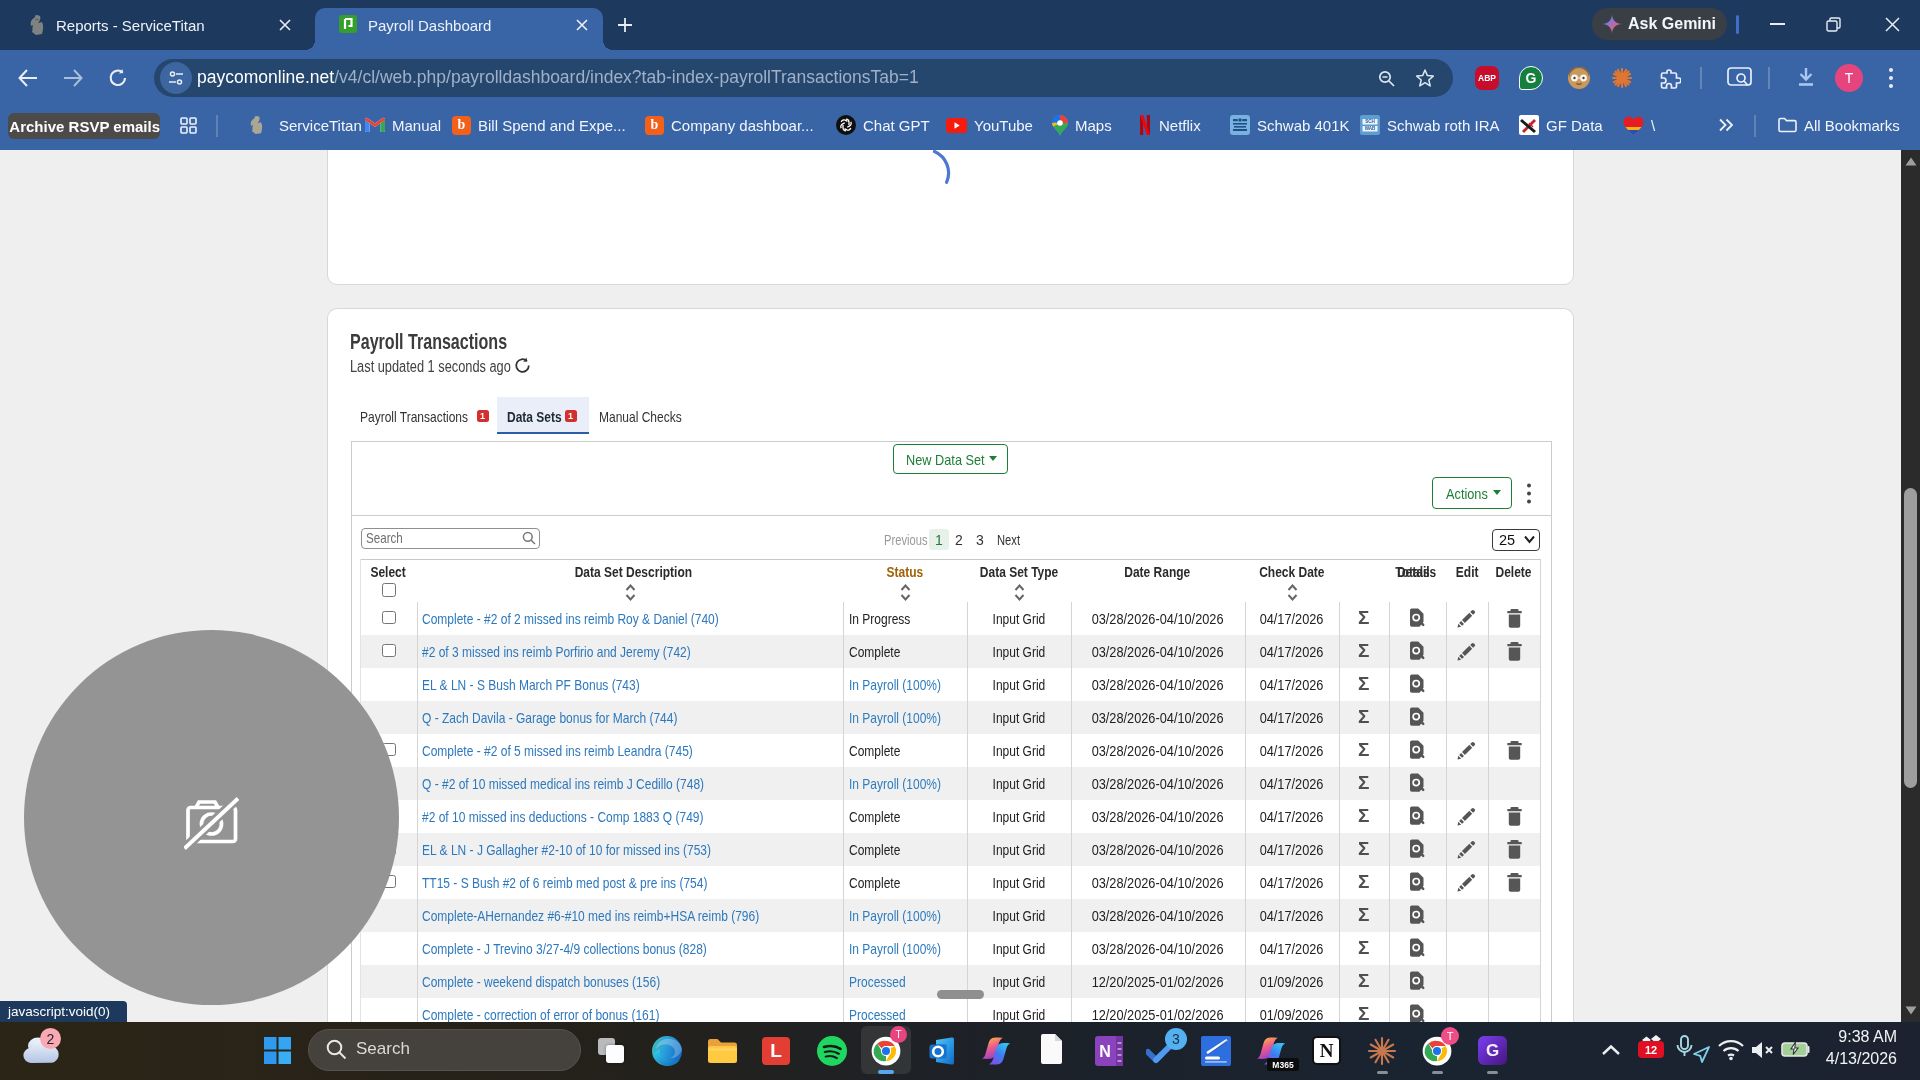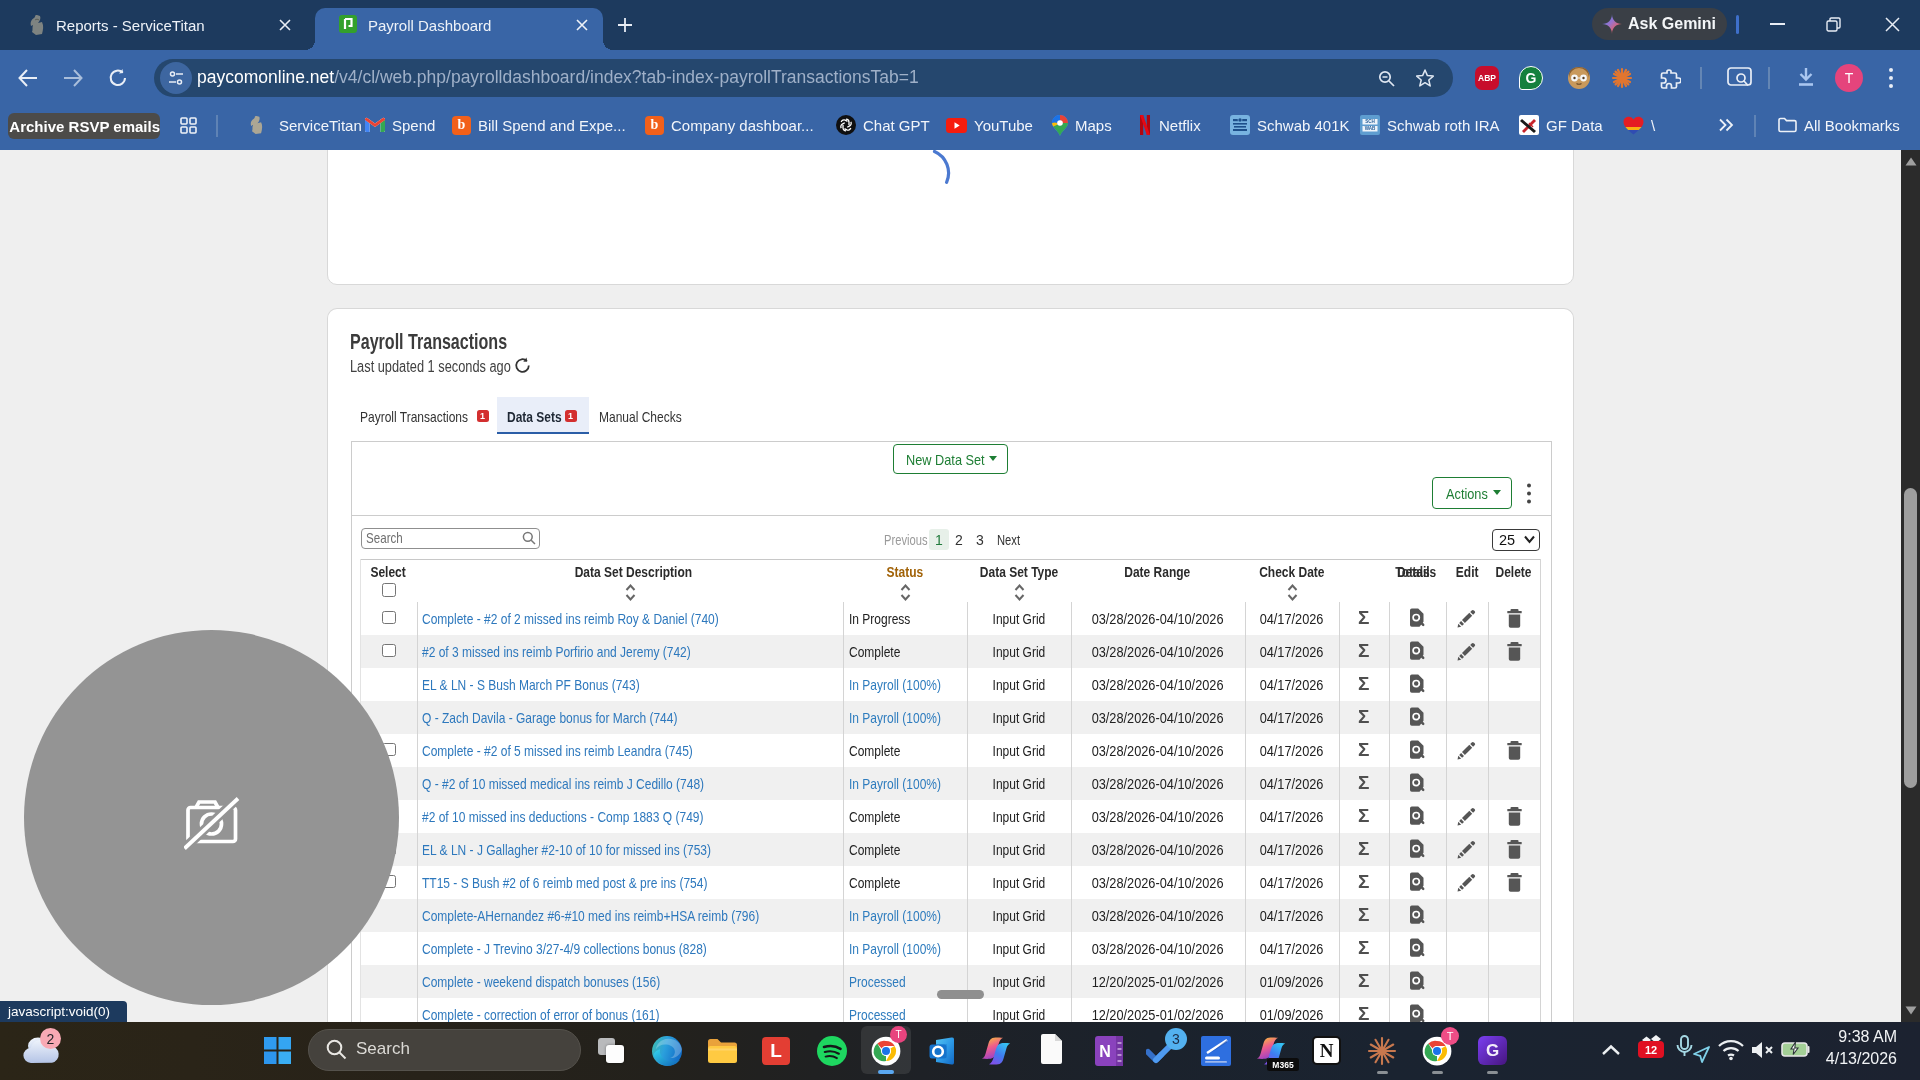--- a/index.html
+++ b/index.html
@@ -168,21 +168,21 @@
       </svg>
       <span>ServiceTitan</span>
     </div>
 <div class="bk" style="left:365px;">
       <svg width="20" height="16" viewBox="0 0 20 16">
         <path d="M1.5 15 L4.5 15 L4.5 6 L10 10 L15.5 6 L15.5 15 L18.5 15 A1.4 1.4 0 0 0 20 13.6 L20 2.5 A1.6 1.6 0 0 0 17.4 1.2 L10 6.6 L2.6 1.2 A1.6 1.6 0 0 0 0 2.5 L0 13.6 A1.4 1.4 0 0 0 1.5 15 Z" fill="#fff"></path>
         <path d="M0.5 15 L4.5 15 L4.5 6 L0 2.8 L0 13.6 A1.4 1.4 0 0 0 1.5 15 Z" fill="#4285f4"></path>
         <path d="M15.5 15 L18.5 15 A1.4 1.4 0 0 0 20 13.6 L20 2.8 L15.5 6 Z" fill="#34a853"></path>
         <path d="M0 3 L0 2.5 A1.6 1.6 0 0 1 2.6 1.2 L10 6.6 L17.4 1.2 A1.6 1.6 0 0 1 20 2.5 L20 3 L10 10 Z" fill="#ea4335"></path>
       </svg>
-      <span>Spend</span>
+      <span>Manual</span>
     </div>
 <div class="bk" style="left:452px;">
       <div style="width:19px;height:19px;background:#f2601a;border-radius:4px;display:flex;align-items:center;justify-content:center;">
         <span style="color:#fff;font-size:14px;font-weight:700;font-family:'Liberation Serif',serif;">b</span>
       </div>
       <span>Bill Spend and Expe...</span>
     </div>
 <div class="bk" style="left:645px;">
       <div style="width:19px;height:19px;background:#f2601a;border-radius:4px;display:flex;align-items:center;justify-content:center;">
         <span style="color:#fff;font-size:14px;font-weight:700;font-family:'Liberation Serif',serif;">b</span>

